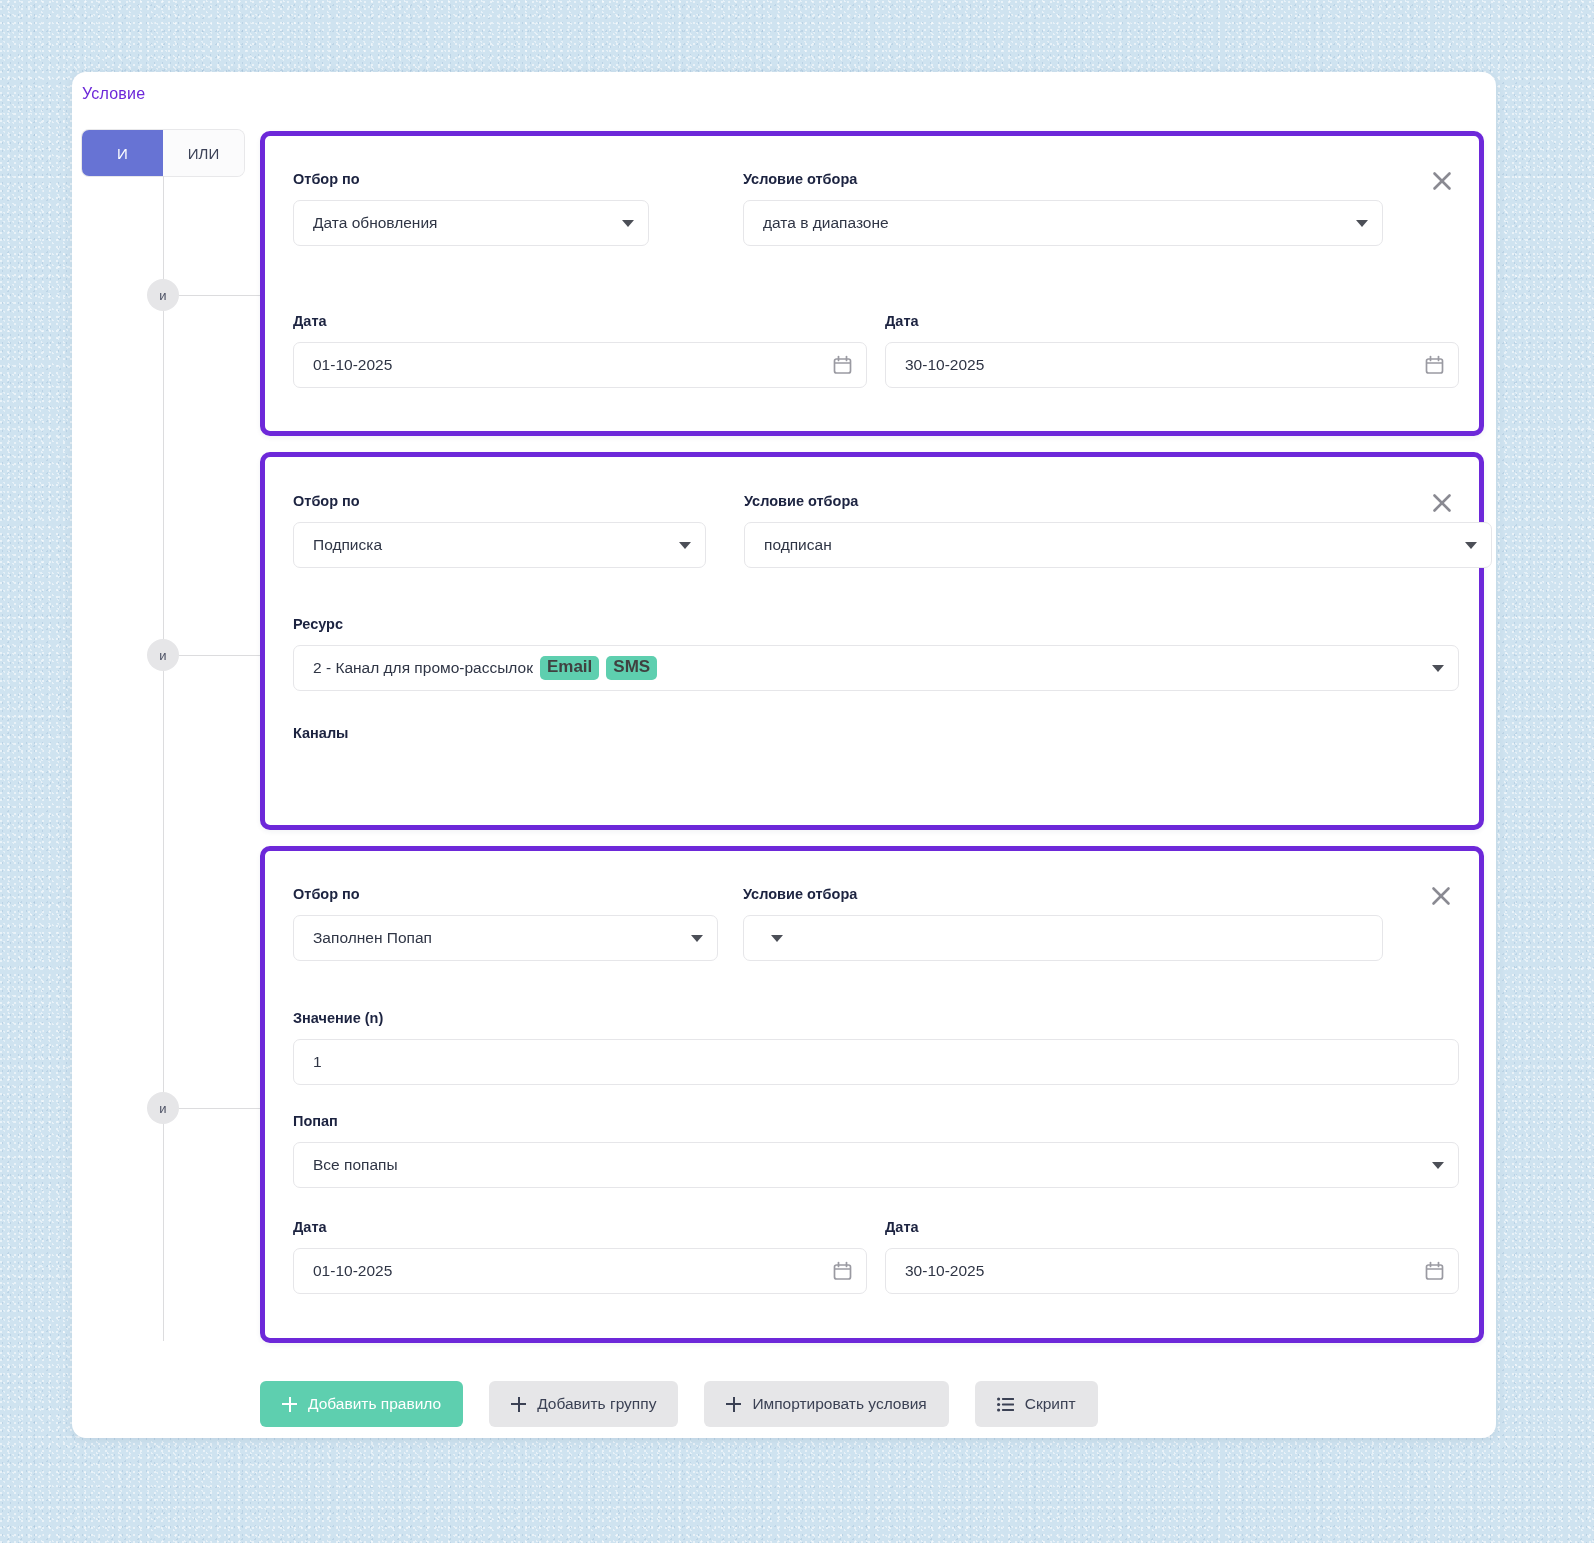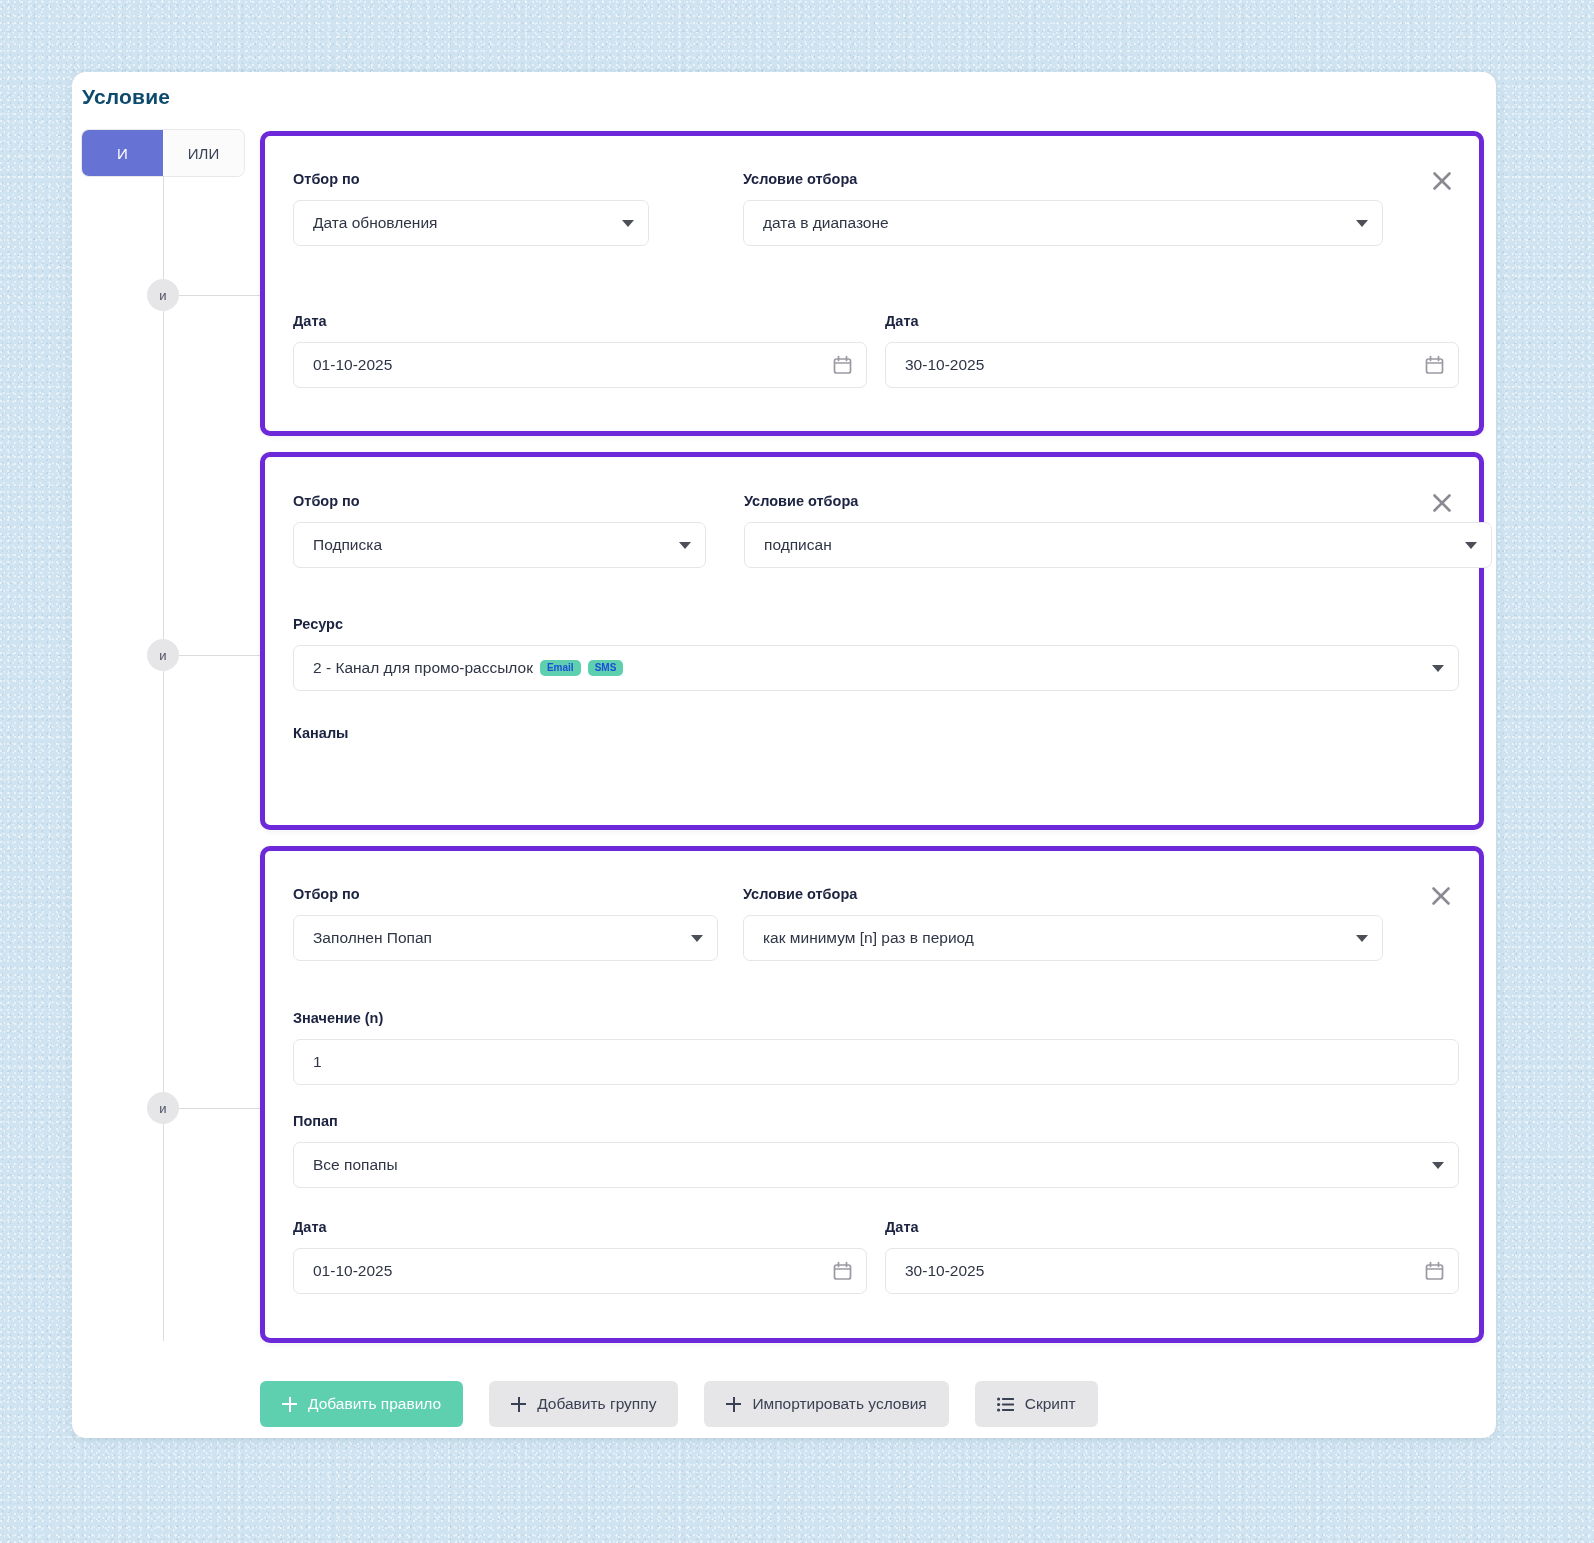--- a/index.html
+++ b/index.html
@@ -27,23 +27,23 @@
     left: 72px; top: 72px;
     width: 1424px; height: 1366px;
     background: #ffffff;
     border-radius: 14px;
     box-shadow: 0 2px 10px rgba(40,70,100,.10);
   }
 
   .panel-title {
     position: absolute;
     left: 82px; top: 85px;
-    font-size: 21px;
-    font-weight: 700;
-    color: #0c4a6e;
+    font-size: 16px;
+    font-weight: 400;
+    color: #6d28d9;
     letter-spacing: .2px;
   }
 
   
   .op-toggle {
     position: absolute;
     left: 82px; top: 130px;
     width: 162px; height: 46px;
     display: flex;
     border-radius: 7px;
@@ -133,22 +133,22 @@
     border-top: 7px solid #4c4f57;
     flex: 0 0 auto;
     margin-left: 8px;
   }
 
   .cal-icon { flex: 0 0 auto; margin-left: 8px; display: block; }
 
   .badge {
     display: inline-flex; align-items: center;
     background: #5ecfaf;
-    color: #1d4ed8;
-    font-size: 10px;
+    color: #404040;
+    font-size: 17px;
     font-weight: 700;
     border-radius: 5px;
     padding: 2px 7px 3px;
     line-height: 1.1;
   }
 
   .close-x {
     position: absolute;
     width: 30px; height: 30px;
     display: flex; align-items: center; justify-content: center;
@@ -290,21 +290,20 @@
 <div class="card" style="top:846px; height:497px;">
 
   <div class="field-label" style="left:28px; top:35px;">Отбор по</div>
   <div class="ctl" style="left:28px; top:64px; width:425px;">
     <span class="val">Заполнен Попап</span>
     <span class="caret"></span>
   </div>
 
   <div class="field-label" style="left:478px; top:35px;">Условие отбора</div>
   <div class="ctl" style="left:478px; top:64px; width:640px;">
-    <span class="val">как минимум [n] раз в период</span>
     <span class="caret"></span>
   </div>
 
   <div class="field-label" style="left:28px; top:159px;">Значение (n)</div>
   <div class="ctl" style="left:28px; top:188px; width:1166px;">
     <span class="val">1</span>
   </div>
 
   <div class="field-label" style="left:28px; top:262px;">Попап</div>
   <div class="ctl" style="left:28px; top:291px; width:1166px;">

